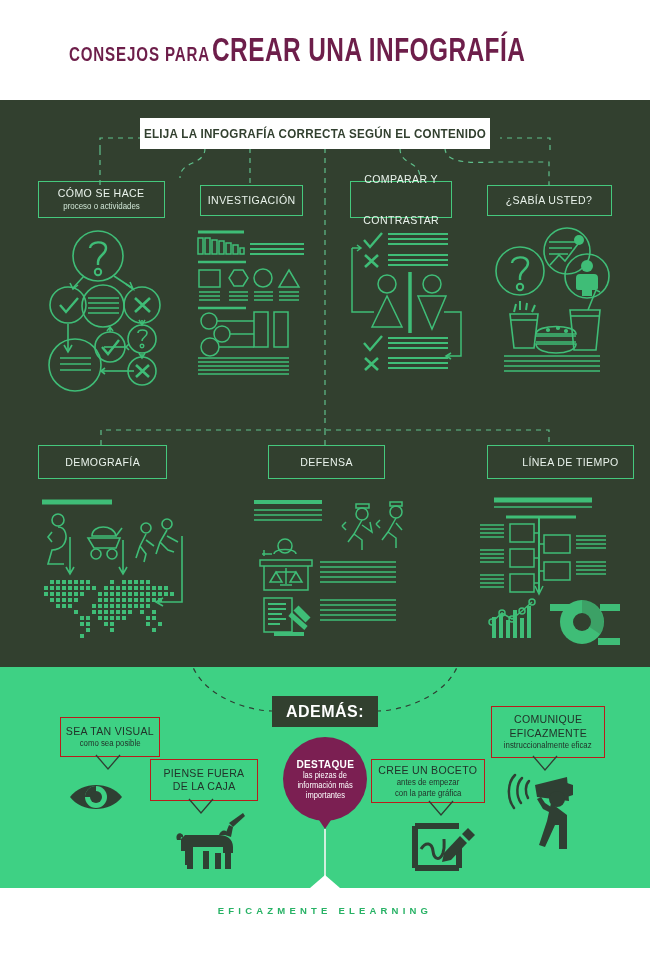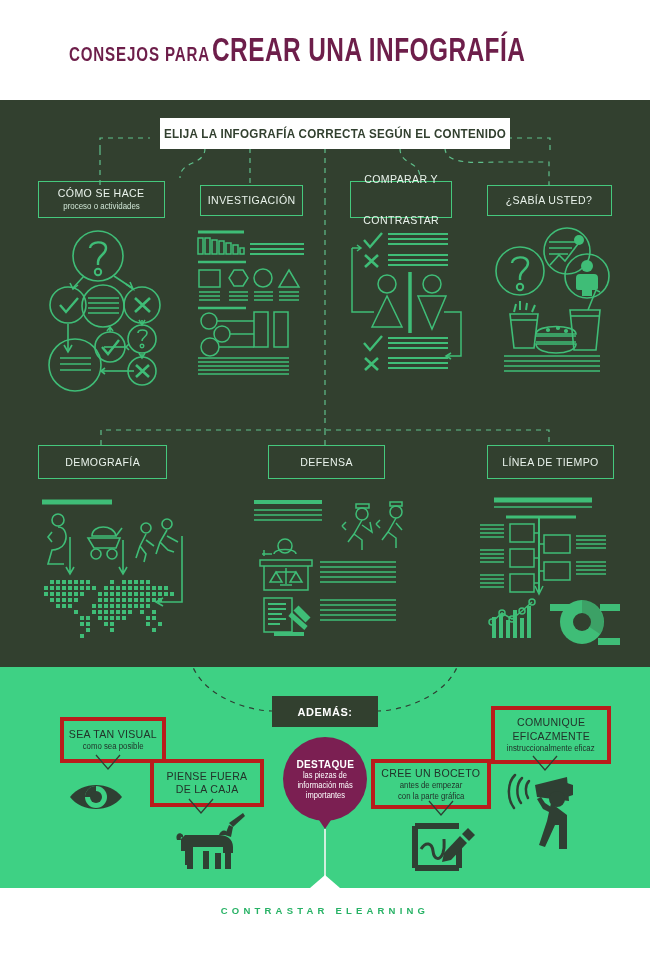--- a/index.html
+++ b/index.html
@@ -68,32 +68,32 @@
     color:#eaf3ec;
     display:flex;flex-direction:column;align-items:center;justify-content:center;
     text-align:center;line-height:1.12;
     font-family:"Liberation Sans Narrow","Liberation Sans",sans-serif;
   }
   .box .bt{font-size:11.5px;font-weight:400;letter-spacing:.4px;display:block;transform:scaleX(.92);}
   .box .bs{font-size:8.6px;color:#cfe4d5;margin-top:2px;display:block;transform:scaleX(.92);}
 
   
   .gbox{
-    position:absolute;border:4px solid #b91c1c;color:#22332a;background:transparent;
+    position:absolute;border:1px solid #b91c1c;color:#22332a;background:transparent;
     display:flex;flex-direction:column;align-items:center;justify-content:center;
     text-align:center;line-height:1.15;
     font-family:"Liberation Sans Narrow","Liberation Sans",sans-serif;
   }
   .gbox .bt{font-size:11.5px;font-weight:400;letter-spacing:.3px;display:block;transform:scaleX(.92);}
   .gbox .bs{font-size:8.5px;margin-top:1px;display:block;transform:scaleX(.92);}
 
   .dark-banner{
     position:absolute;background:#32402f;color:#ffffff;
     display:flex;align-items:center;justify-content:center;
-    font-size:11px;font-weight:700;letter-spacing:.5px;
+    font-size:16px;font-weight:700;letter-spacing:.5px;
     font-family:"Liberation Sans Narrow","Liberation Sans",sans-serif;
   }
 
   
   .pin{position:absolute;}
   .pin .ball{
     position:absolute;left:0;top:0;width:84px;height:84px;border-radius:50%;
     background:#7b1f52;color:#ffffff;
     display:flex;flex-direction:column;align-items:center;justify-content:center;
     text-align:center;line-height:1.12;
@@ -149,21 +149,21 @@
         <path d="M100 50 L100 86"></path>
 
         <path d="M325 100 L325 318"></path>
 
         <path d="M325 318 L325 330"></path>
         <path d="M101 345 L101 330 L549 330 L549 345"></path>
         <path d="M325 330 L325 345"></path>
       </g>
     </svg>
 
-    <div class="banner" style="left:160px;top:18px;width:350px;height:31px;">
+    <div class="banner" style="left:140px;top:18px;width:350px;height:31px;">
       <span>ELIJA LA INFOGRAFÍA CORRECTA SEGÚN EL CONTENIDO</span>
     </div>
 
     <div class="box" style="left:38px;top:81px;width:125px;height:35px;">
       <span class="bt">CÓMO SE HACE</span>
       <span class="bs">proceso o actividades</span>
     </div>
 
     <div class="box" style="left:200px;top:85px;width:101px;height:29px;">
       <span class="bt">INVESTIGACIÓN</span>
@@ -319,21 +319,21 @@
         <path d="M12 132 H108 M12 137 H108 M12 142 H108 M12 147 H108" stroke-width="1.6"></path>
       </g>
     </svg>
 
     <div class="box" style="left:268px;top:345px;width:115px;height:32px;">
       <span class="bt">DEFENSA</span>
     </div>
     <div class="box" style="left:38px;top:345px;width:127px;height:32px;">
       <span class="bt">DEMOGRAFÍA</span>
     </div>
-    <div class="box" style="left:487px;top:345px;width:125px;height:32px;">
+    <div class="box" style="left:487px;top:345px;width:125px;height:32px;padding-left:20px;">
       <span class="bt">LÍNEA DE TIEMPO</span>
     </div>
 
     <svg style="position:absolute;left:36px;top:392px;" width="172" height="158">
       <g fill="none" stroke="#3fbd77" stroke-width="1.6">
         <path d="M6 10 H76" stroke-width="5"></path>
 
         <circle cx="22" cy="28" r="6"></circle>
         <path d="M22 35 C30 35, 32 45, 28 52 C26 56, 20 58, 16 58 L12 72 L28 72"></path>
         <path d="M16 40 L12 45 L16 50"></path>
@@ -656,17 +656,17 @@
         <path d="M34 6 C30 10, 30 18, 33 23"></path>
         <path d="M27 3 C21 9, 21 21, 26 28"></path>
         <path d="M20 0 C12 8, 12 24, 19 33"></path>
       </g>
     </svg>
   </div>
 
   <div class="footer">
     <div class="notch"></div>
     <div class="logo">
-      <div class="tag">CONTRASTAR ELEARNING</div>
+      <div class="tag">EFICAZMENTE ELEARNING</div>
     </div>
   </div>
 
 </div>
 
 </body></html>

